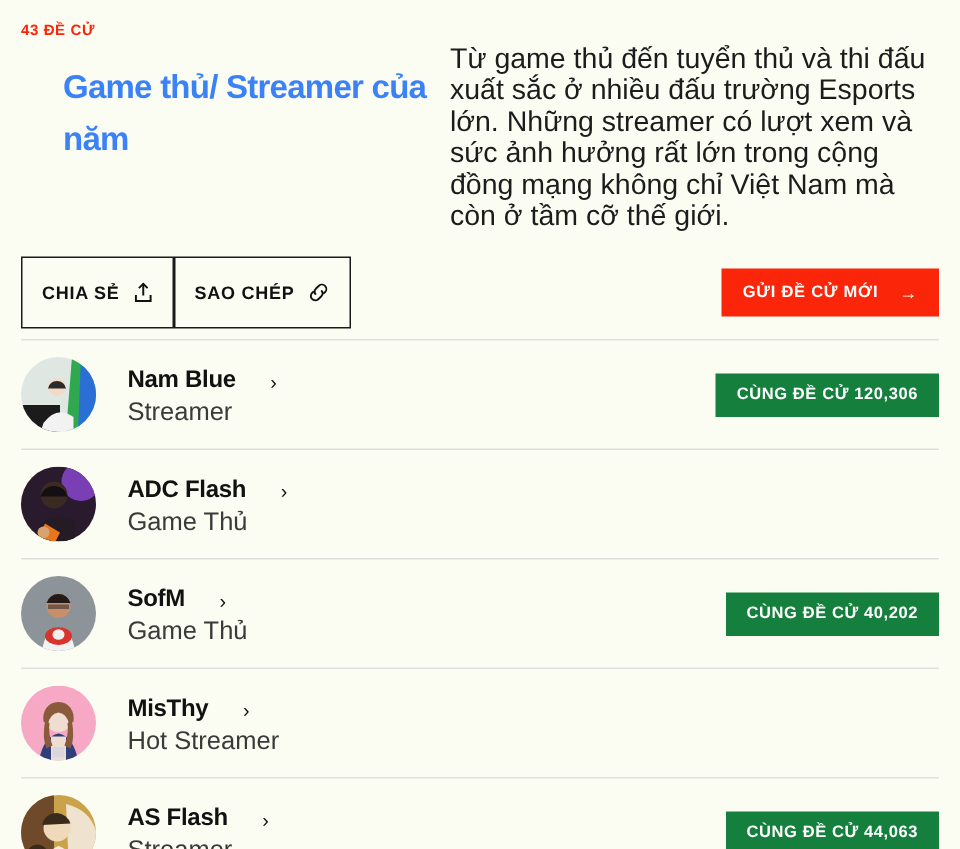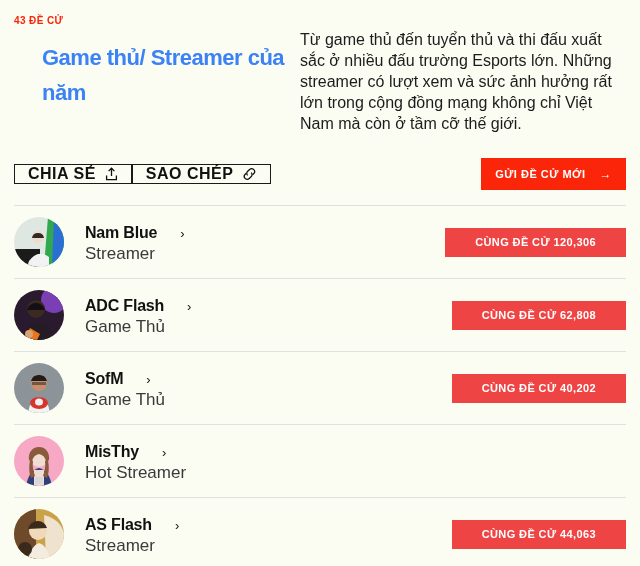--- a/index.html
+++ b/index.html
@@ -46,42 +46,42 @@
     margin-left: 28px;
   }
 
   .header-right {
     flex: 1;
     padding-left: 14px;
     padding-top: 15px;
   }
 
   .desc {
-    font-size: 16px;
+    font-size: 19px;
     line-height: 21px;
     color: #1c1c1c;
   }
 
   
   .actions {
     display: flex;
     align-items: center;
     margin-top: 24px;
     height: 32px;
   }
 
   .ghost-btn {
-    height: 20px;
+    height: 48px;
     border: 1px solid #1a1a1a;
     background: transparent;
     display: inline-flex;
     align-items: center;
     gap: 9px;
     padding: 0 13px;
-    font-size: 16px;
+    font-size: 12px;
     font-weight: bold;
     letter-spacing: 0.5px;
     color: #111;
     cursor: pointer;
     font-family: "Liberation Sans", sans-serif;
   }
 
   .ghost-btn + .ghost-btn { }
 
   .ghost-btn svg { display: block; }
@@ -162,26 +162,26 @@
 
   .role {
     font-size: 17px;
     color: #3a3a3a;
     margin-top: 4px;
     line-height: 14px;
   }
 
   .vote-badge {
     margin-left: auto;
-    background: #ef4444;
+    background: #15803d;
     color: #ffffff;
     height: 29px;
     display: inline-flex;
     align-items: center;
-    padding: 0 30px;
+    padding: 0 14px;
     font-size: 11px;
     font-weight: bold;
     letter-spacing: 0.4px;
     cursor: pointer;
     white-space: nowrap;
   }
 </style>
 </head>
 <body>
 
@@ -265,21 +265,20 @@
           <circle cx="15" cy="44" r="4" fill="#d9a271"></circle>
         </svg>
       </div>
       <div class="meta">
         <div class="name-line">
           <span class="name">ADC Flash</span>
           <span class="chev">›</span>
         </div>
         <div class="role">Game Thủ</div>
       </div>
-      <div class="vote-badge">CÙNG ĐỀ CỬ 62,808</div>
     </div>
 
     <div class="divider"></div>
     <div class="row">
       <div class="avatar">
         <svg viewBox="0 0 50 50">
           <rect width="50" height="50" fill="#8d9499"></rect>
           <path d="M14 50 q2 -14 11 -16 q9 2 11 16z" fill="#f2f2f2"></path>
           <circle cx="25" cy="20" r="8" fill="#c98f6b"></circle>
           <path d="M25 12 a8 8 0 0 1 8 6 h-16 a8 8 0 0 1 8 -6z" fill="#241a16"></path>

